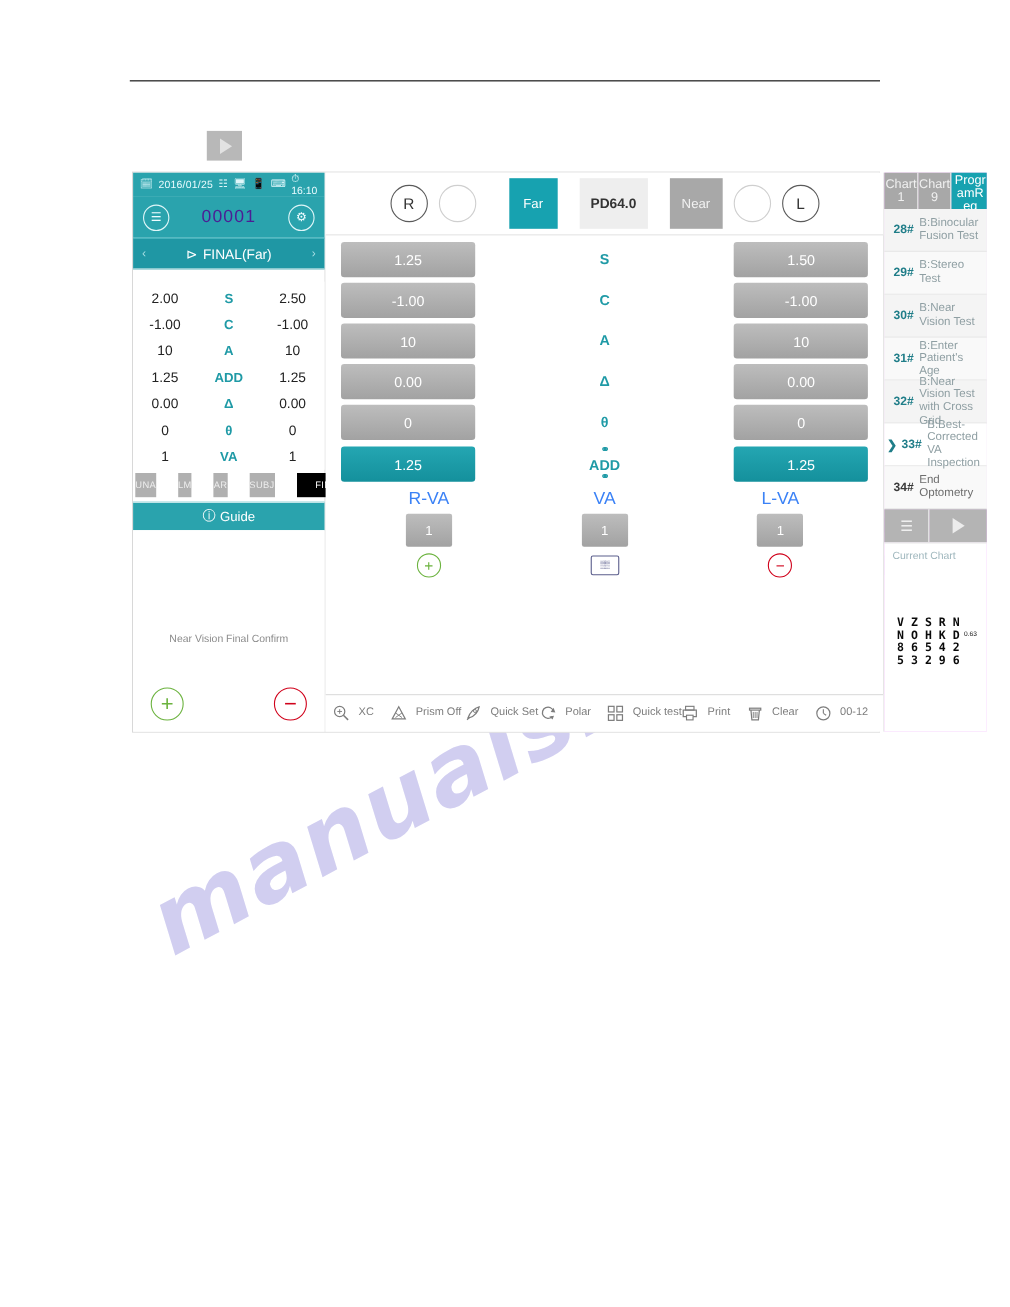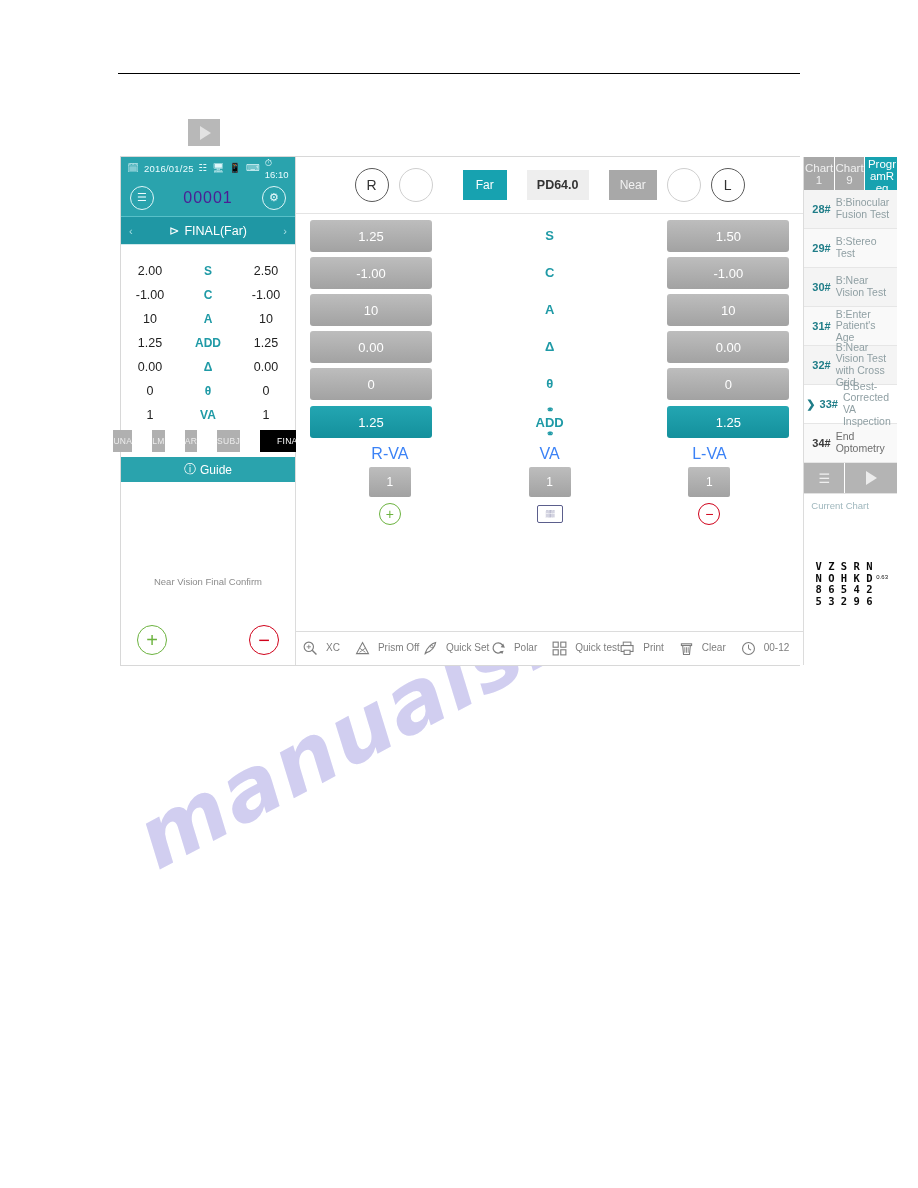--- a/index.html
+++ b/index.html
@@ -63,21 +63,21 @@
     justify-content:space-between;padding:0 8px;font-size:12px;
     border-top:1px solid #58c0c8;border-bottom:1px solid #cfe9eb;box-sizing:border-box;
   }
   .mode-bar .arrow{color:#a9dfe4;font-size:11px;}
   .mode-bar .mode-label{display:flex;align-items:center;gap:5px;font-size:12.5px;}
   .val-table{padding:3px 0 0 0;background:#fff;margin-top:11px;}
   .val-row{display:flex;align-items:center;height:24px;font-size:12.5px;color:#222;}
   .val-row .v-l{flex:1;text-align:center;}
   .val-row .v-m{flex:1;text-align:center;color:#1f9aa6;font-weight:600;font-size:12px;}
   .val-row .v-r{flex:1;text-align:center;}
-  .seg-tabs{display:flex;gap:20px;padding:3px 2px 4px 2px;justify-content:center;}
+  .seg-tabs{display:flex;gap:20px;padding:3px 2px 4px 2px;}
   .seg{
     flex:1;height:22px;background:#b0b0b0;color:#ededed;font-size:8.5px;
     display:flex;align-items:center;justify-content:center;letter-spacing:.3px;
   }
   .seg.active{background:#000000;color:#fff;padding-left:17px;}
   .guide-bar{
     height:25px;background:#2aa3ad;color:#fff;display:flex;align-items:center;
     justify-content:center;gap:4px;font-size:12px;border-top:1px solid #fff;
   }
   .guide-body{flex:1;position:relative;background:#fff;}
@@ -100,21 +100,21 @@
     height:56px;display:flex;align-items:center;justify-content:center;gap:10px;
     border-bottom:1px solid #e4e4e4;background:#fff;
   }
   .rl-circle{
     width:32px;height:32px;border-radius:50%;border:1.3px solid #5b5b5b;
     display:flex;align-items:center;justify-content:center;font-size:14px;color:#333;
   }
   .rl-circle.blank{border-color:#cfcfcf;}
   .pd-group{display:flex;align-items:center;height:30px;}
   .pd-seg{
-    height:30px;display:flex;align-items:center;justify-content:center;font-size:12px;
+    height:46px;display:flex;align-items:center;justify-content:center;font-size:12px;
     box-sizing:border-box;
     margin-left:20px;
   }
   .pd-far{width:44px;background:#17a2b0;color:#fff;}
   .pd-val{width:62px;background:#eeeeee;color:#333;font-weight:700;font-size:12.5px;}
   .pd-near{width:48px;background:#a8a8a8;color:#f2f2f2;}
   .rx-area{flex:1;padding:6px 14px 0 14px;box-sizing:border-box;}
   .rx-row{display:flex;align-items:center;margin-bottom:5px;}
   .rx-btn{
     width:122px;height:32px;border-radius:3px;color:#fff;font-size:13px;

